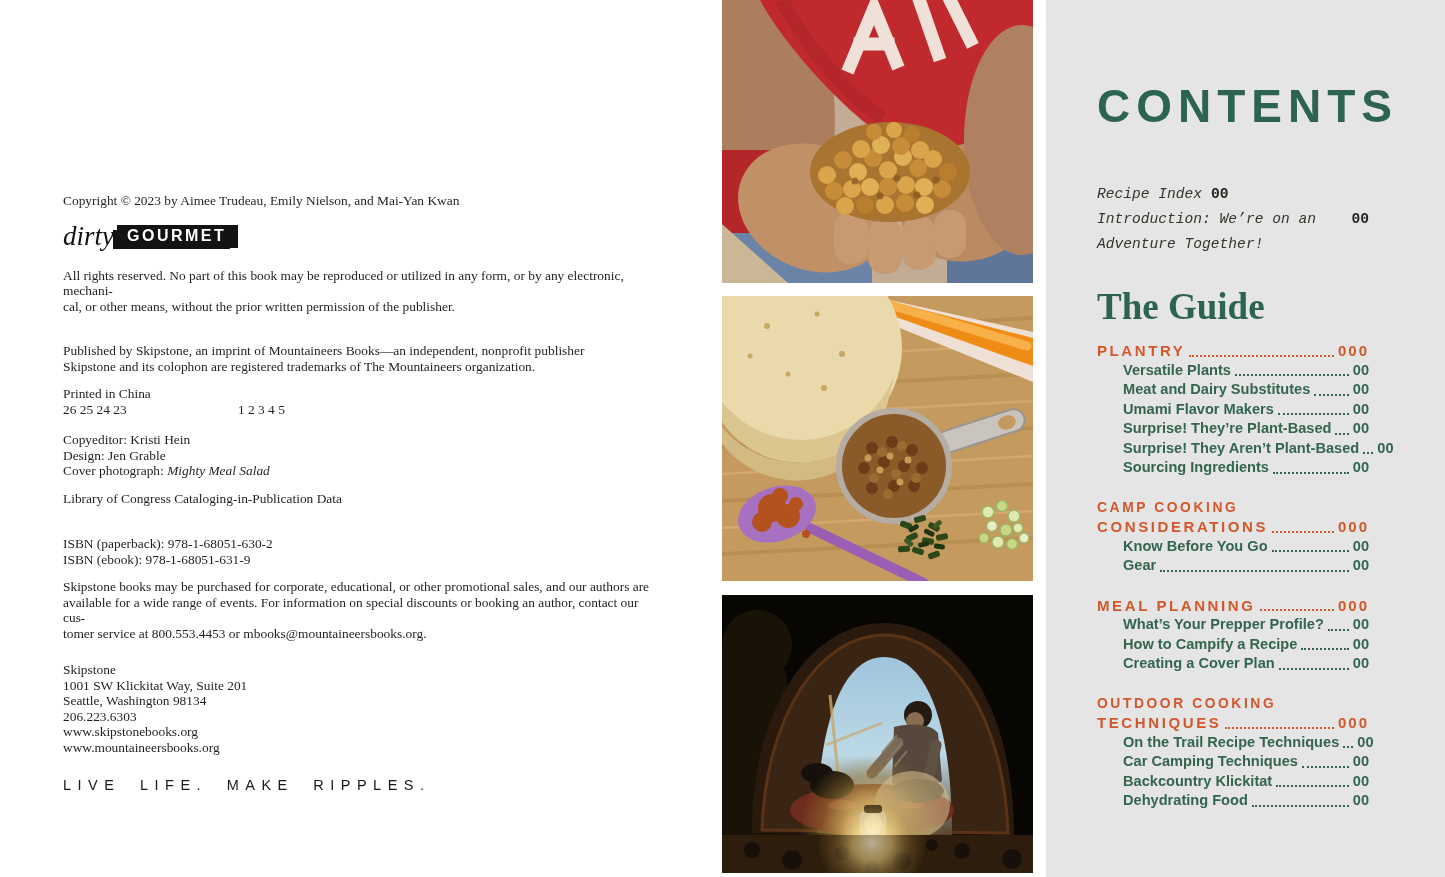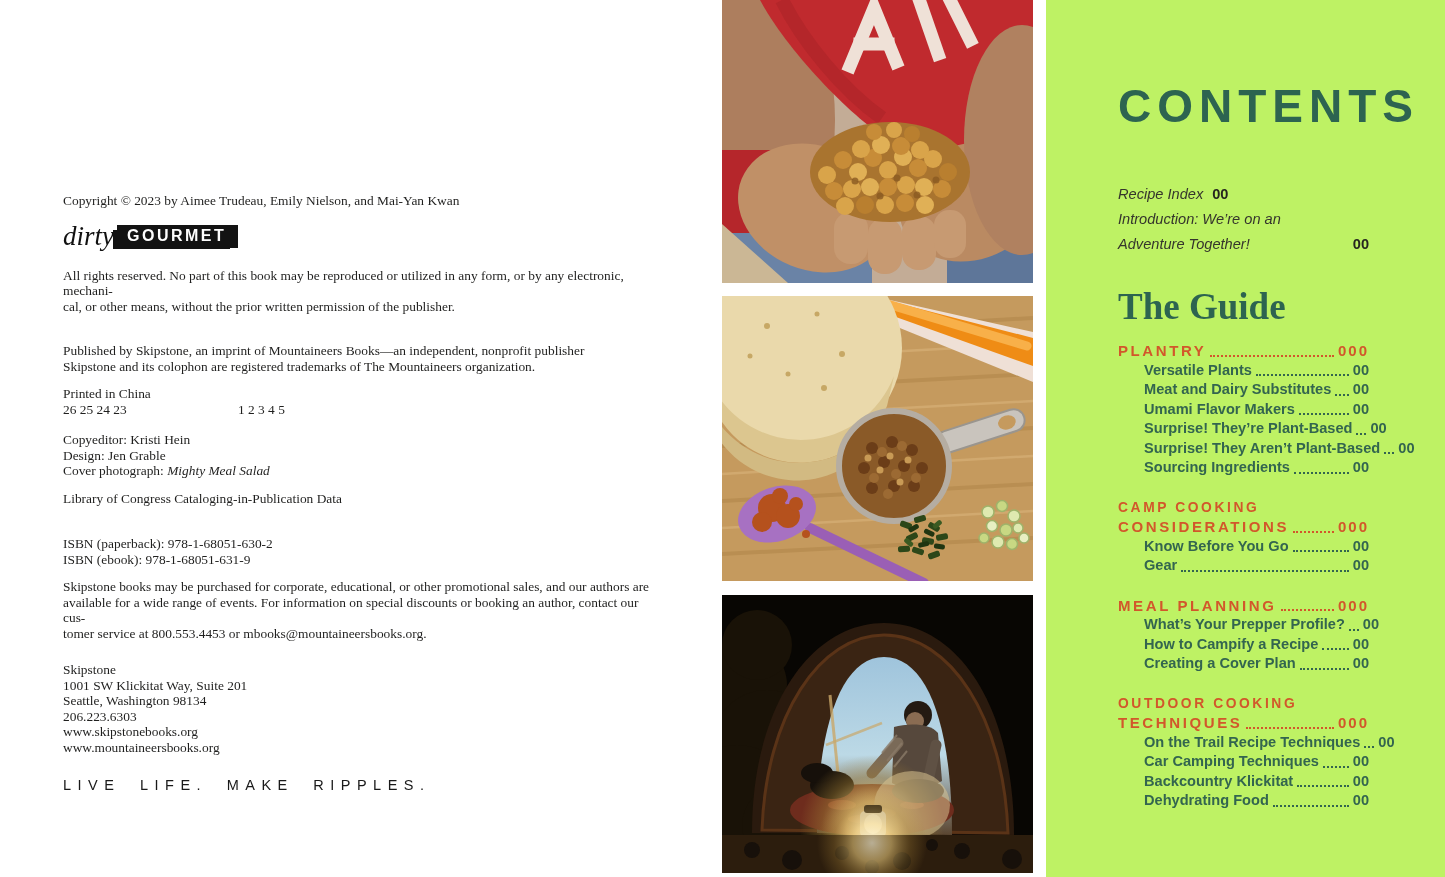--- a/index.html
+++ b/index.html
@@ -19,27 +19,27 @@
   .run-right{margin-left:108px;}
   .tagline{font-family:"Liberation Sans",sans-serif;font-weight:400;font-size:14.5px;
            letter-spacing:6.5px;word-spacing:9px;color:#191919;margin-top:23px;}
   .it{font-style:italic;}
   
   .photo-col{position:absolute;left:722px;top:0;width:311px;height:877px;}
   .photo{position:absolute;left:0;width:311px;overflow:hidden;}
   .photo svg{display:block;}
   
   .right-page{position:absolute;left:1046px;top:0;width:399px;height:877px;
-              background:#bef264;box-sizing:border-box;padding:82px 76px 0 72px;
+              background:#e5e5e5;box-sizing:border-box;padding:82px 76px 0 51px;
               font-family:"Liberation Sans",sans-serif;}
   .contents-title{color:#2d6450;font-weight:700;font-size:46px;line-height:48px;
                   letter-spacing:6px;margin:0;}
   .front-matter{margin-top:52px;}
-  .front-item{display:flex;align-items:flex-end;font-size:14.6px;line-height:25px;
-              font-style:italic;color:#35352c;}
+  .front-item{display:flex;align-items:flex-start;font-size:14.6px;line-height:25px;
+              font-style:italic;color:#35352c;font-family:Liberation Mono, monospace;}
   .front-item .pg{font-style:normal;font-weight:700;margin-left:9px;color:#26261f;}
   .guide-title{color:#2d6450;font-family:"Liberation Serif",serif;font-weight:700;
                font-size:37px;line-height:40px;margin:30px 0 0 0;}
   .toc{margin-top:14px;}
   .toc-section{margin-bottom:20px;}
   .head-top{color:#d2572b;font-weight:700;font-size:13.8px;line-height:19.5px;
             letter-spacing:2.6px;}
   .head-top:empty{display:none;}
   .lead-row{display:flex;align-items:flex-end;line-height:19.5px;}
   .lead-row .lbl{white-space:nowrap;}

